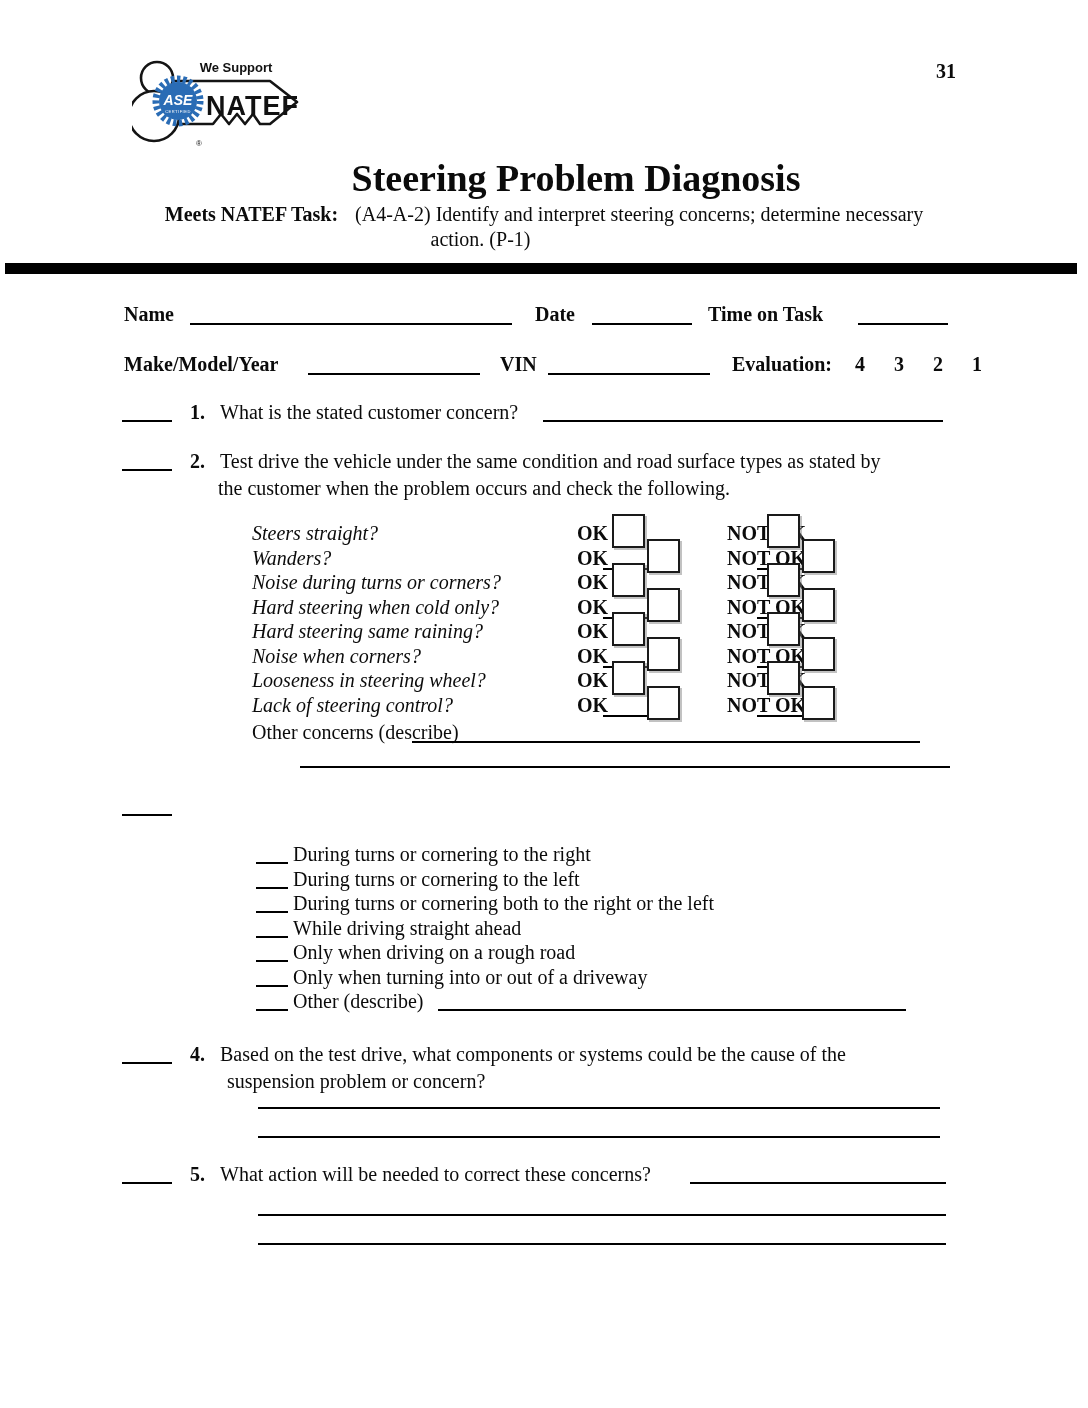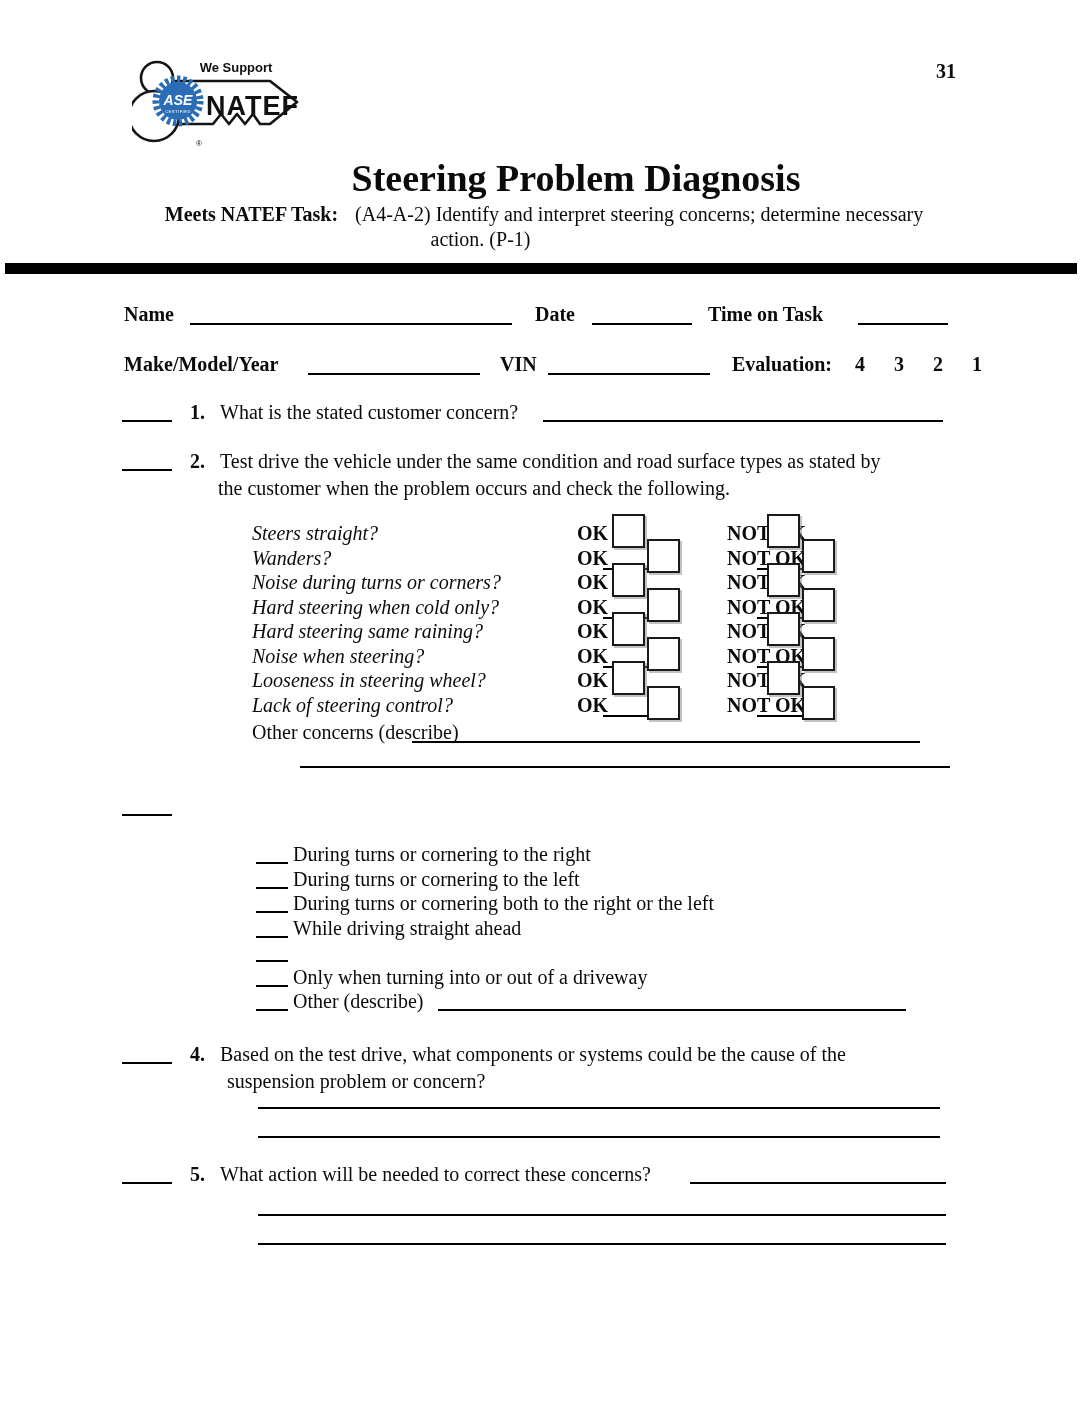--- a/index.html
+++ b/index.html
@@ -126,21 +126,21 @@
     <div class="cbox" style="left:802px"></div>
   </div>
   <div class="grow" style="top:620px">
     <span class="glabel">Hard steering same raining?</span>
     <span class="gok">OK</span>
     <div class="cbox" style="left:612px"></div>
     <span class="gnot">NOT OK</span>
     <div class="cbox" style="left:767px"></div>
   </div>
   <div class="grow" style="top:645px">
-    <span class="glabel">Noise when steering?</span>
+    <span class="glabel">Noise when corners?</span>
     <span class="gok">OK</span>
     <div class="gul" style="left:603px"></div>
     <div class="cbox" style="left:647px"></div>
     <span class="gnot">NOT OK</span>
     <div class="gul" style="left:757px"></div>
     <div class="cbox" style="left:802px"></div>
   </div>
   <div class="grow" style="top:669px">
     <span class="glabel">Looseness in steering wheel?</span>
     <span class="gok">OK</span>
@@ -166,20 +166,21 @@
 
   <div class="uline" style="left:256px;top:862px;width:32px"></div>
   <div class="abs" style="left:293px;top:843px">During turns or cornering to the right</div>
   <div class="uline" style="left:256px;top:887px;width:32px"></div>
   <div class="abs" style="left:293px;top:868px">During turns or cornering to the left</div>
   <div class="uline" style="left:256px;top:911px;width:32px"></div>
   <div class="abs" style="left:293px;top:892px">During turns or cornering both to the right or the left</div>
   <div class="uline" style="left:256px;top:936px;width:32px"></div>
   <div class="abs" style="left:293px;top:917px">While driving straight ahead</div>
   <div class="uline" style="left:256px;top:960px;width:32px"></div>
+  <div class="abs" style="left:293px;top:941px">Only when driving on a rough road</div>
   <div class="uline" style="left:256px;top:985px;width:32px"></div>
   <div class="abs" style="left:293px;top:966px">Only when turning into or out of a driveway</div>
   <div class="uline" style="left:256px;top:1009px;width:32px"></div>
   <div class="abs" style="left:293px;top:990px">Other (describe)</div>
   <div class="uline" style="left:438px;top:1009px;width:468px"></div>
 
   <div class="uline" style="left:122px;top:1062px;width:50px"></div>
   <div class="abs" style="left:190px;top:1043px">
     <span class="qnum">4.</span>
     <span class="qtext">Based on the test drive, what components or systems could be the cause of the</span>

